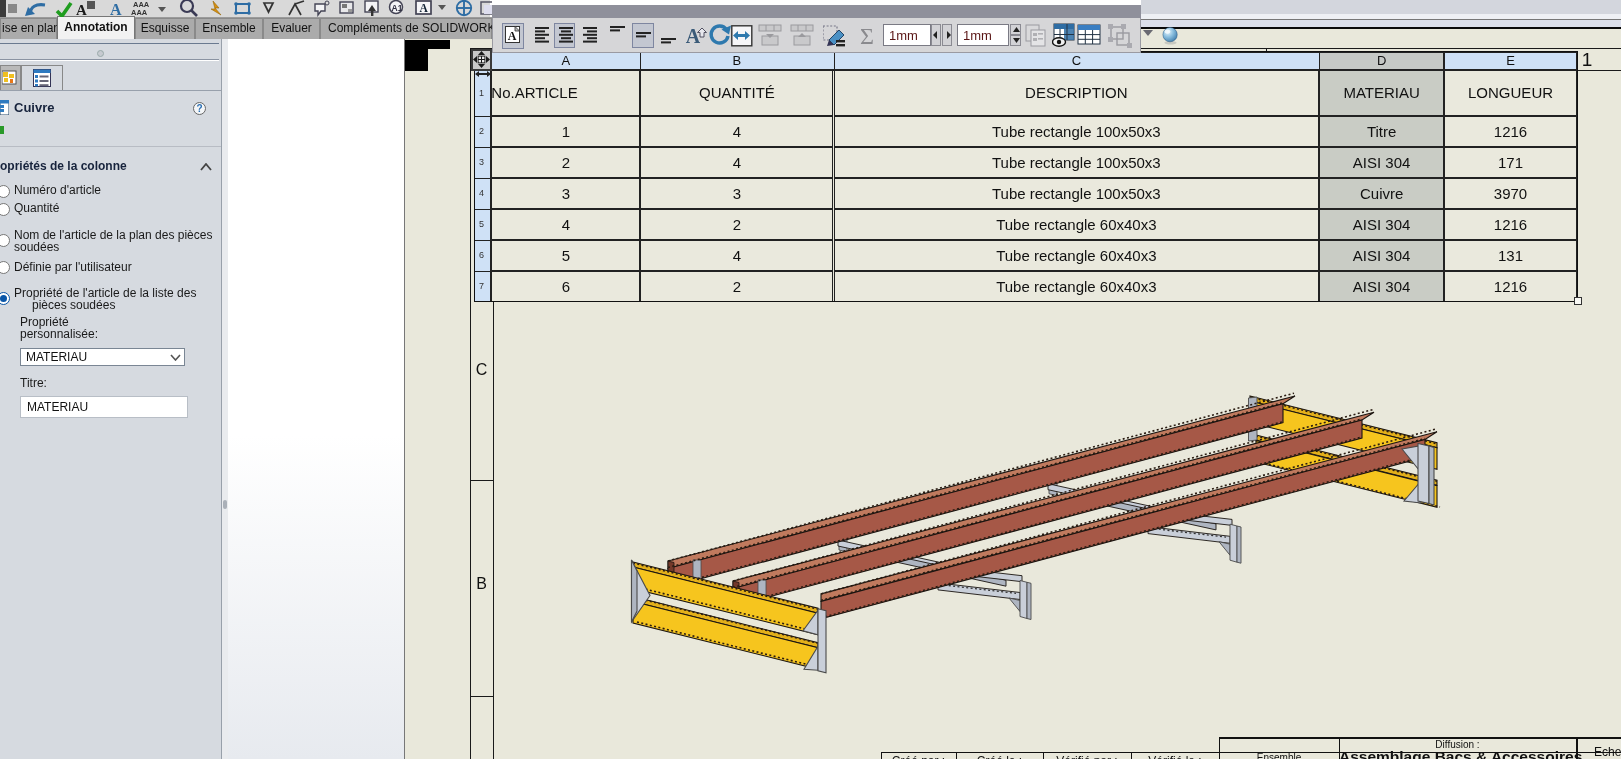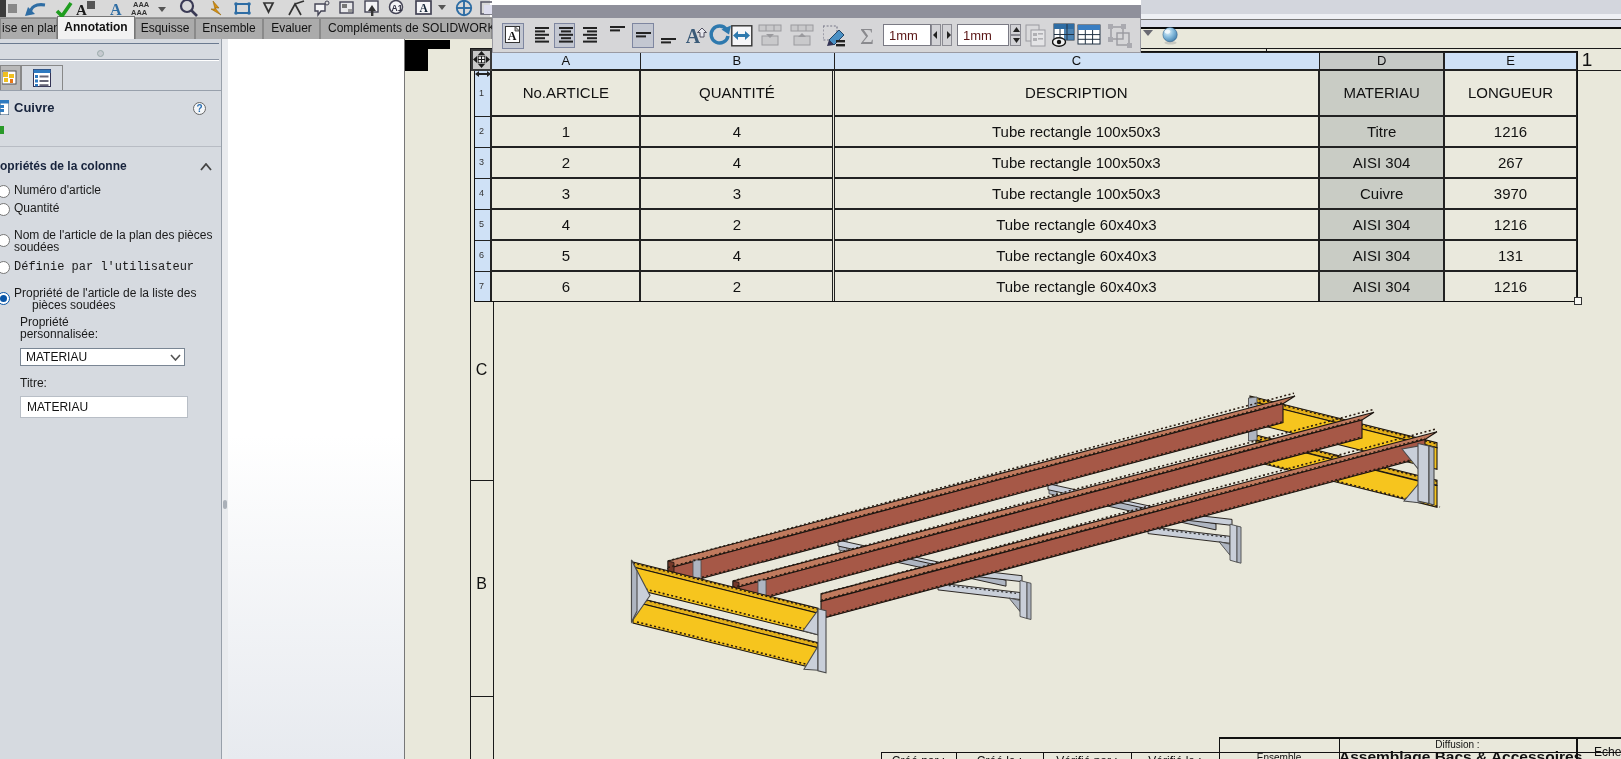--- a/index.html
+++ b/index.html
@@ -58,21 +58,21 @@
     <polyline points="1,7 6,1 11,7" fill="none" stroke="#444" stroke-width="1.8"></polyline>
   </svg>
 <div style="position:absolute;left:-3px;top:185px;width:13px;height:13px;border:1px solid #777;border-radius:50%;background:#fff;"></div>
 <div style="position:absolute;left:14px;top:184px;width:200px;height:13px;font-size:12px;line-height:13px;text-align:left;color:#1a1a1a;">Numéro d'article</div>
 <div style="position:absolute;left:-3px;top:203px;width:13px;height:13px;border:1px solid #777;border-radius:50%;background:#fff;"></div>
 <div style="position:absolute;left:14px;top:202px;width:200px;height:13px;font-size:12px;line-height:13px;text-align:left;color:#1a1a1a;">Quantité</div>
 <div style="position:absolute;left:-3px;top:234px;width:13px;height:13px;border:1px solid #777;border-radius:50%;background:#fff;"></div>
 <div style="position:absolute;left:14px;top:229px;width:210px;height:13px;font-size:12px;line-height:13px;text-align:left;color:#1a1a1a;">Nom de l'article de la plan des pièces</div>
 <div style="position:absolute;left:14px;top:241px;width:210px;height:13px;font-size:12px;line-height:13px;text-align:left;color:#1a1a1a;">soudées</div>
 <div style="position:absolute;left:-3px;top:261px;width:13px;height:13px;border:1px solid #777;border-radius:50%;background:#fff;"></div>
-<div style="position:absolute;left:14px;top:261px;width:210px;height:13px;font-size:12px;line-height:13px;text-align:left;color:#1a1a1a;font-family:Liberation Mono, monospace;">Définie par l'utilisateur</div>
+<div style="position:absolute;left:14px;top:261px;width:210px;height:13px;font-size:12px;line-height:13px;text-align:left;color:#1a1a1a;">Définie par l'utilisateur</div>
 <div style="position:absolute;left:-3px;top:292px;width:13px;height:13px;border:1px solid #0a56a8;border-radius:50%;background:#fff;"></div>
 <div style="position:absolute;left:0px;top:295px;width:7px;height:7px;background:#0a56a8;border-radius:50%;"></div>
 <div style="position:absolute;left:14px;top:287px;width:210px;height:13px;font-size:12px;line-height:13px;text-align:left;color:#1a1a1a;">Propriété de l'article de la liste des</div>
 <div style="position:absolute;left:14px;top:299px;width:210px;height:13px;font-size:12px;line-height:13px;text-align:left;color:#1a1a1a;padding-left:18px;">pièces soudées</div>
 <div style="position:absolute;left:20px;top:316px;width:120px;height:13px;font-size:12px;line-height:13px;text-align:left;color:#1a1a1a;">Propriété</div>
 <div style="position:absolute;left:20px;top:328px;width:120px;height:13px;font-size:12px;line-height:13px;text-align:left;color:#1a1a1a;">personnalisée:</div>
 <div style="position:absolute;left:20px;top:348px;width:165px;height:18px;background:#fff;border:1px solid #7a8694;"></div>
 <div style="position:absolute;left:26px;top:350px;width:100px;height:14px;font-size:12px;line-height:14px;text-align:left;color:#111;">MATERIAU</div>
 <svg class="abs" style="left:170px;top:354px" width="11" height="7" viewBox="0 0 11 7">
     <polyline points="1,1 5.5,6 10,1" fill="none" stroke="#555" stroke-width="1.6"></polyline>
@@ -189,21 +189,21 @@
 <div style="position:absolute;left:474px;top:147px;width:17.3px;height:1px;background:#222;"></div>
 <div style="position:absolute;left:473px;top:178px;width:17px;height:31px;font-size:9px;line-height:31px;text-align:center;color:#333;">4</div>
 <div style="position:absolute;left:474px;top:178px;width:17.3px;height:1px;background:#222;"></div>
 <div style="position:absolute;left:473px;top:209px;width:17px;height:31px;font-size:9px;line-height:31px;text-align:center;color:#333;">5</div>
 <div style="position:absolute;left:474px;top:209px;width:17.3px;height:1px;background:#222;"></div>
 <div style="position:absolute;left:473px;top:240px;width:17px;height:31px;font-size:9px;line-height:31px;text-align:center;color:#333;">6</div>
 <div style="position:absolute;left:474px;top:240px;width:17.3px;height:1px;background:#222;"></div>
 <div style="position:absolute;left:473px;top:271px;width:17px;height:31px;font-size:9px;line-height:31px;text-align:center;color:#333;">7</div>
 <div style="position:absolute;left:474px;top:271px;width:17.3px;height:1px;background:#222;"></div>
 <div style="position:absolute;left:491.3px;top:70px;width:149.09999999999997px;height:46px;background:#eae9dd;border:1px solid #222;"></div>
-<div style="position:absolute;left:491.3px;top:70px;width:149.09999999999997px;height:46px;font-size:15px;line-height:46px;text-align:center;color:#111;">No.ARTICLE</div>
+<div style="position:absolute;left:491.3px;top:70px;width:149.09999999999997px;height:46px;font-size:15px;line-height:46px;text-align:left;color:#111;">No.ARTICLE</div>
 <div style="position:absolute;left:640.4px;top:70px;width:193.10000000000002px;height:46px;background:#eae9dd;border:1px solid #222;"></div>
 <div style="position:absolute;left:640.4px;top:70px;width:193.10000000000002px;height:46px;font-size:15px;line-height:46px;text-align:center;color:#111;">QUANTITÉ</div>
 <div style="position:absolute;left:833.5px;top:70px;width:485.70000000000005px;height:46px;background:#eae9dd;border:1px solid #222;"></div>
 <div style="position:absolute;left:833.5px;top:70px;width:485.70000000000005px;height:46px;font-size:15px;line-height:46px;text-align:center;color:#111;">DESCRIPTION</div>
 <div style="position:absolute;left:1319.2px;top:70px;width:124.89999999999986px;height:46px;background:#c9ccc5;border:1px solid #222;"></div>
 <div style="position:absolute;left:1319.2px;top:70px;width:124.89999999999986px;height:46px;font-size:15px;line-height:46px;text-align:center;color:#111;">MATERIAU</div>
 <div style="position:absolute;left:1444.1px;top:70px;width:132.9000000000001px;height:46px;background:#eae9dd;border:1px solid #222;"></div>
 <div style="position:absolute;left:1444.1px;top:70px;width:132.9000000000001px;height:46px;font-size:15px;line-height:46px;text-align:center;color:#111;">LONGUEUR</div>
 <div style="position:absolute;left:491.3px;top:116px;width:149.09999999999997px;height:31px;background:#eae9dd;border:1px solid #222;"></div>
 <div style="position:absolute;left:491.3px;top:116px;width:149.09999999999997px;height:31px;font-size:15px;line-height:31px;text-align:center;color:#111;">1</div>
@@ -217,21 +217,21 @@
 <div style="position:absolute;left:1444.1px;top:116px;width:132.9000000000001px;height:31px;font-size:15px;line-height:31px;text-align:center;color:#111;">1216</div>
 <div style="position:absolute;left:491.3px;top:147px;width:149.09999999999997px;height:31px;background:#eae9dd;border:1px solid #222;"></div>
 <div style="position:absolute;left:491.3px;top:147px;width:149.09999999999997px;height:31px;font-size:15px;line-height:31px;text-align:center;color:#111;">2</div>
 <div style="position:absolute;left:640.4px;top:147px;width:193.10000000000002px;height:31px;background:#eae9dd;border:1px solid #222;"></div>
 <div style="position:absolute;left:640.4px;top:147px;width:193.10000000000002px;height:31px;font-size:15px;line-height:31px;text-align:center;color:#111;">4</div>
 <div style="position:absolute;left:833.5px;top:147px;width:485.70000000000005px;height:31px;background:#eae9dd;border:1px solid #222;"></div>
 <div style="position:absolute;left:833.5px;top:147px;width:485.70000000000005px;height:31px;font-size:15px;line-height:31px;text-align:center;color:#111;">Tube rectangle 100x50x3</div>
 <div style="position:absolute;left:1319.2px;top:147px;width:124.89999999999986px;height:31px;background:#c9ccc5;border:1px solid #222;"></div>
 <div style="position:absolute;left:1319.2px;top:147px;width:124.89999999999986px;height:31px;font-size:15px;line-height:31px;text-align:center;color:#111;">AISI 304</div>
 <div style="position:absolute;left:1444.1px;top:147px;width:132.9000000000001px;height:31px;background:#eae9dd;border:1px solid #222;"></div>
-<div style="position:absolute;left:1444.1px;top:147px;width:132.9000000000001px;height:31px;font-size:15px;line-height:31px;text-align:center;color:#111;">267</div>
+<div style="position:absolute;left:1444.1px;top:147px;width:132.9000000000001px;height:31px;font-size:15px;line-height:31px;text-align:center;color:#111;">171</div>
 <div style="position:absolute;left:491.3px;top:178px;width:149.09999999999997px;height:31px;background:#eae9dd;border:1px solid #222;"></div>
 <div style="position:absolute;left:491.3px;top:178px;width:149.09999999999997px;height:31px;font-size:15px;line-height:31px;text-align:center;color:#111;">3</div>
 <div style="position:absolute;left:640.4px;top:178px;width:193.10000000000002px;height:31px;background:#eae9dd;border:1px solid #222;"></div>
 <div style="position:absolute;left:640.4px;top:178px;width:193.10000000000002px;height:31px;font-size:15px;line-height:31px;text-align:center;color:#111;">3</div>
 <div style="position:absolute;left:833.5px;top:178px;width:485.70000000000005px;height:31px;background:#eae9dd;border:1px solid #222;"></div>
 <div style="position:absolute;left:833.5px;top:178px;width:485.70000000000005px;height:31px;font-size:15px;line-height:31px;text-align:center;color:#111;">Tube rectangle 100x50x3</div>
 <div style="position:absolute;left:1319.2px;top:178px;width:124.89999999999986px;height:31px;background:#c9ccc5;border:1px solid #222;"></div>
 <div style="position:absolute;left:1319.2px;top:178px;width:124.89999999999986px;height:31px;font-size:15px;line-height:31px;text-align:center;color:#111;">Cuivre</div>
 <div style="position:absolute;left:1444.1px;top:178px;width:132.9000000000001px;height:31px;background:#eae9dd;border:1px solid #222;"></div>
 <div style="position:absolute;left:1444.1px;top:178px;width:132.9000000000001px;height:31px;font-size:15px;line-height:31px;text-align:center;color:#111;">3970</div>

